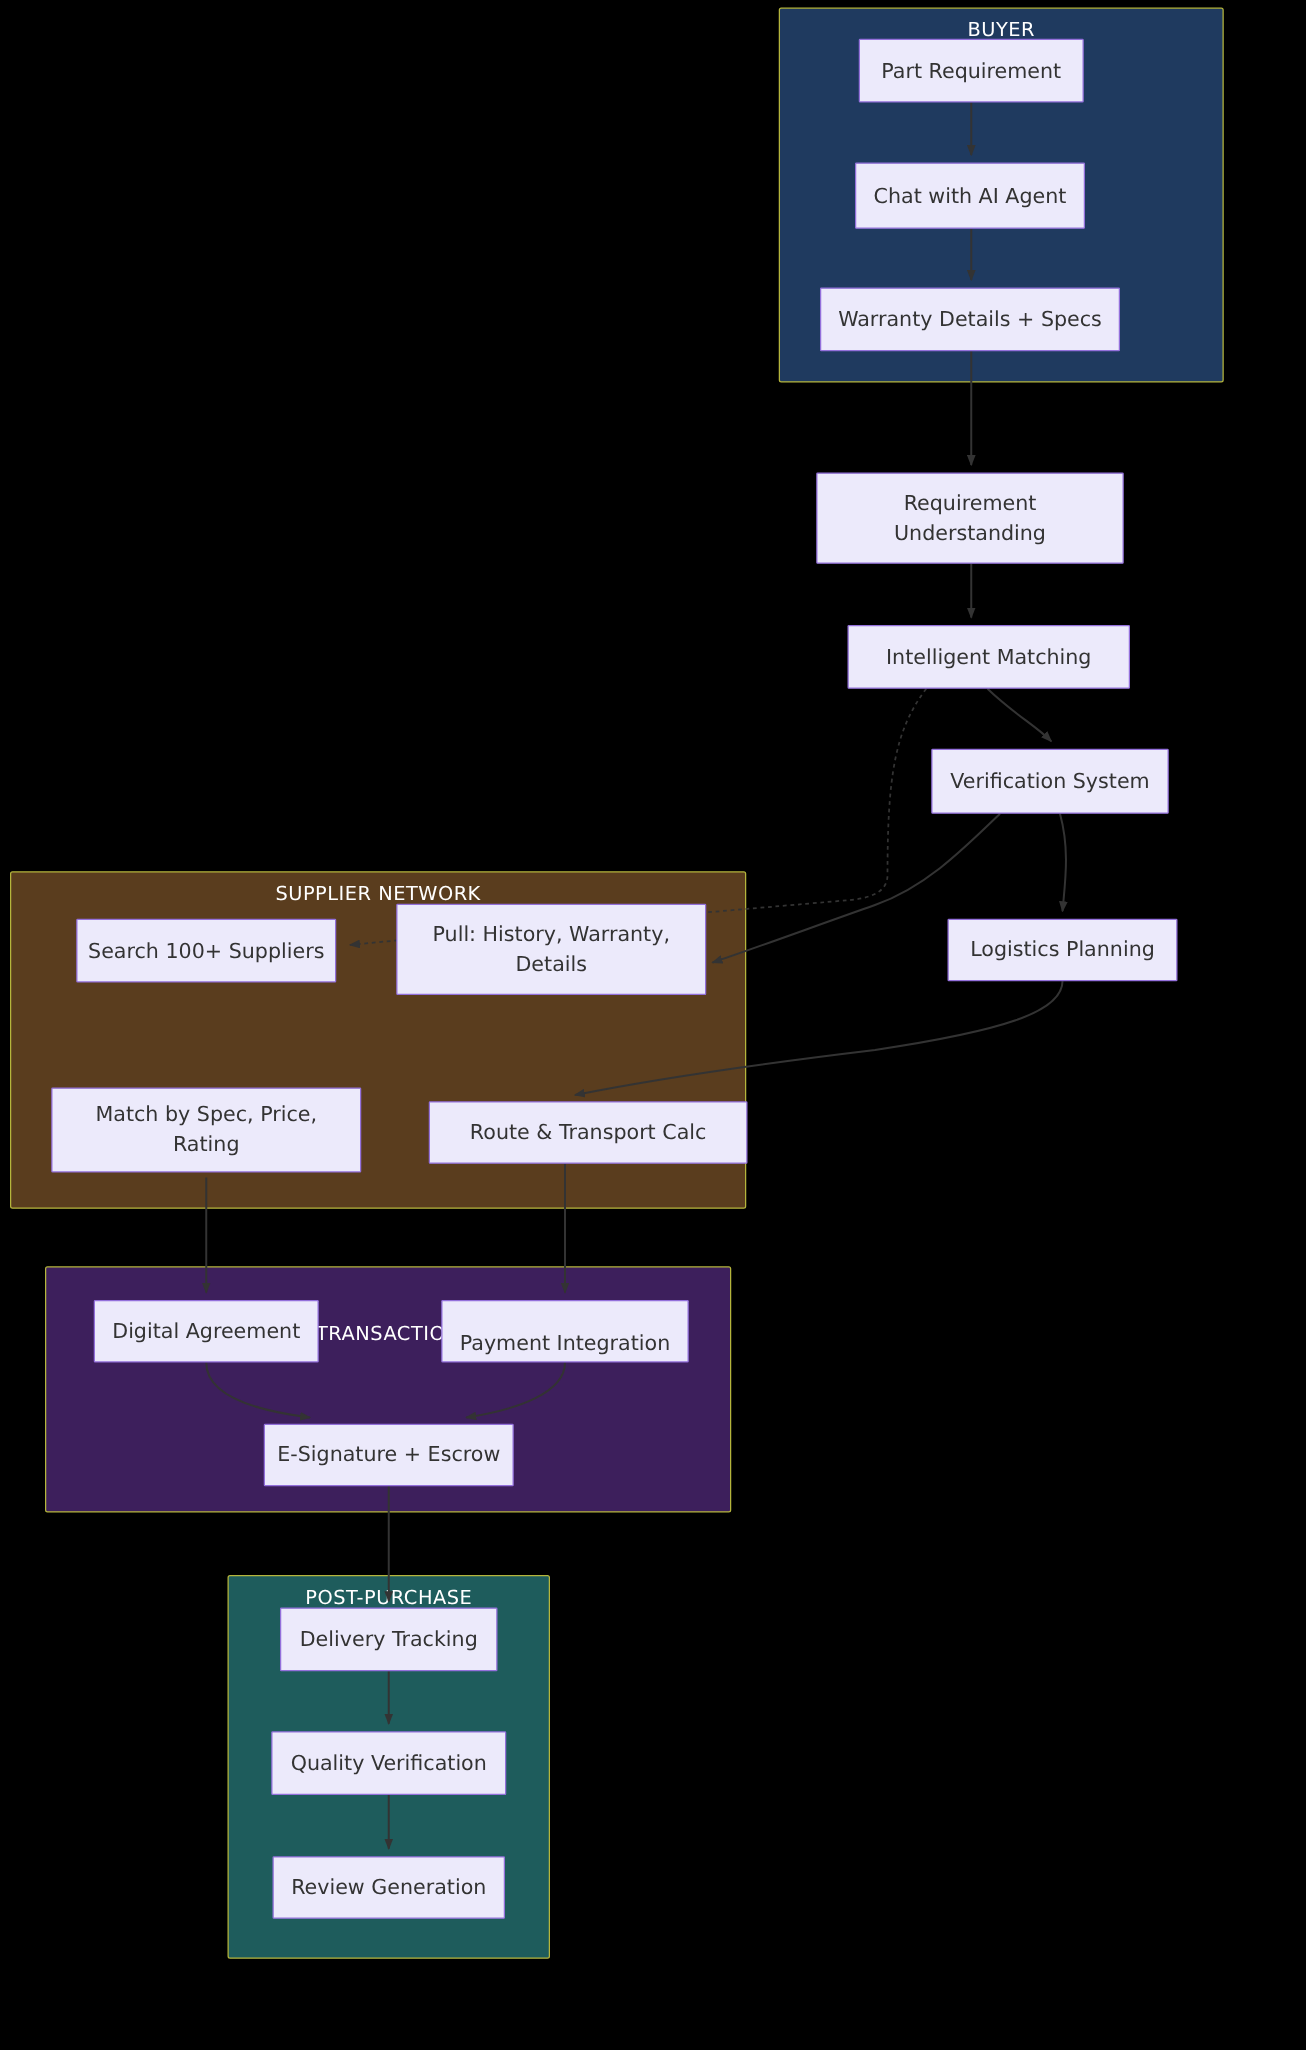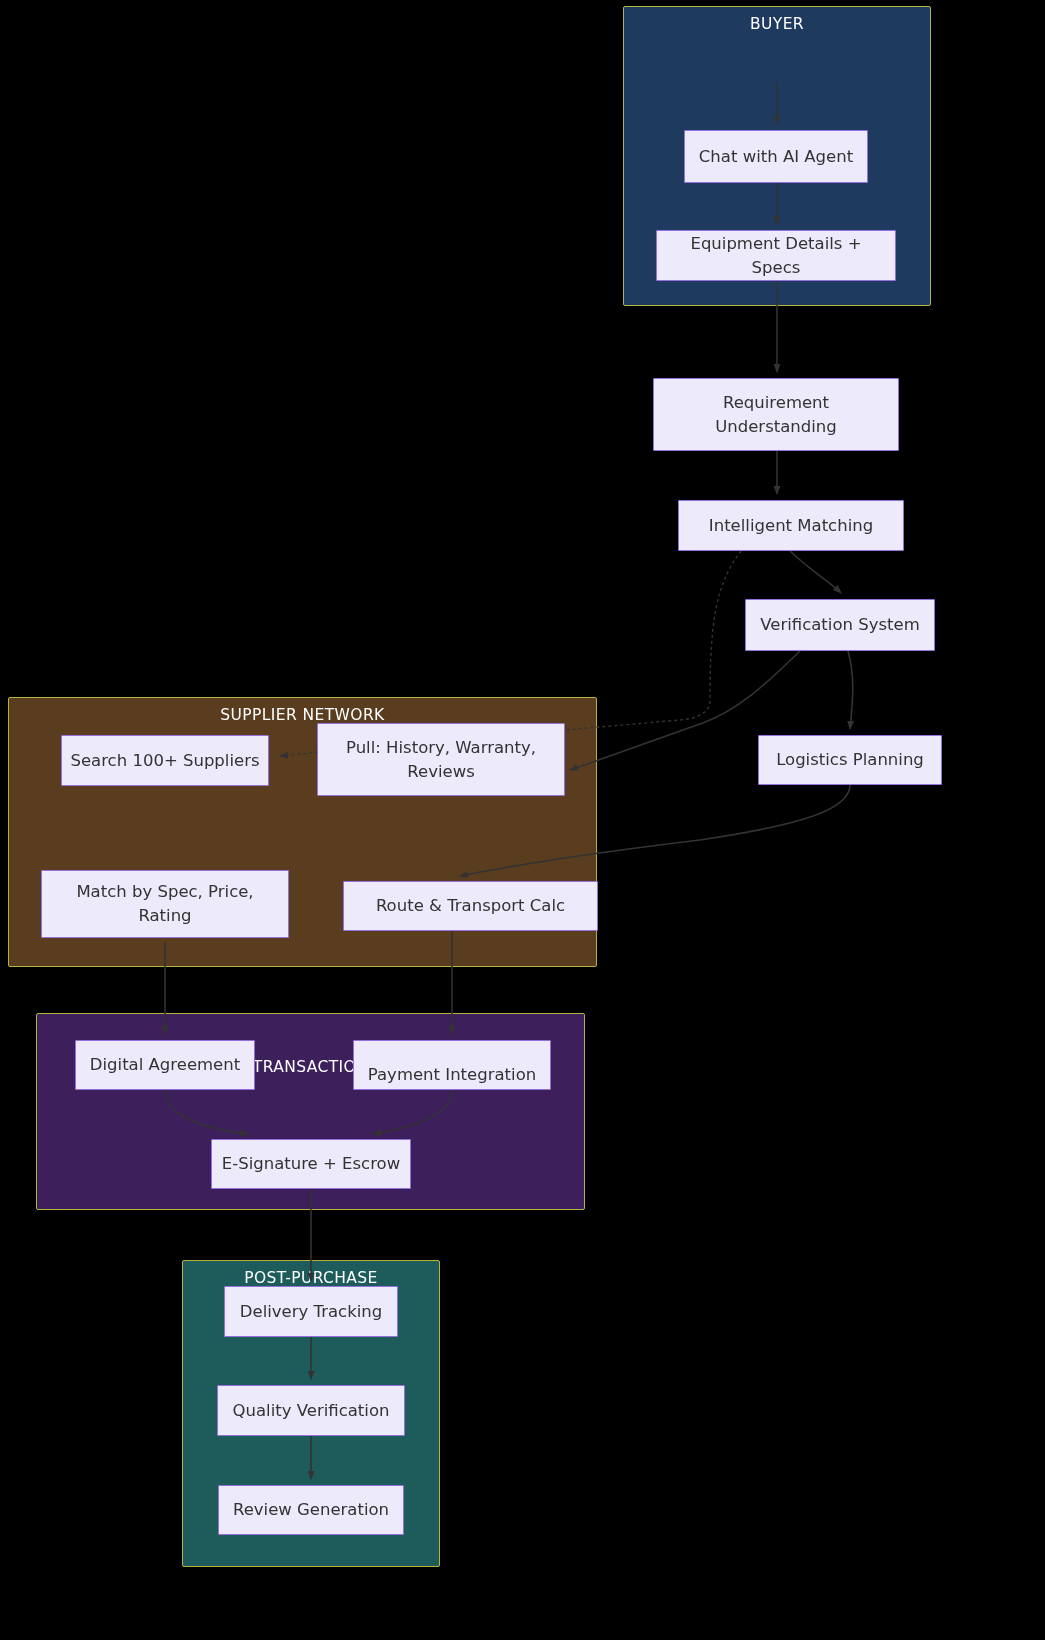--- a/index.html
+++ b/index.html
@@ -67,21 +67,21 @@
     stroke: #333333;
     stroke-width: 1.4;
     stroke-dasharray: 3 3;
   }
 </style>
 </head>
 <body>
 
 <div id="canvas">
 
-  <div class="cluster" id="cluster-buyer" style="left: 623px; top: 6px; width: 308px; height: 300px; background: rgb(31, 58, 95);">
+  <div class="cluster" id="cluster-buyer" style="left: 623px; top: 6px; width: 356px; height: 300px; background: rgb(31, 58, 95);">
     <div class="cluster-title" style="top: 8px;">BUYER</div>
   </div>
   <div class="cluster" id="cluster-supplier" style="left: 8px; top: 697px; width: 589px; height: 270px; background: rgb(90, 61, 30);">
     <div class="cluster-title" style="top: 8px;">SUPPLIER NETWORK</div>
   </div>
   <div class="cluster" id="cluster-transaction" style="left: 36px; top: 1013px; width: 549px; height: 197px; background: rgb(61, 31, 92);">
     <div class="cluster-title" style="top: 8px; margin-top: 36px;">TRANSACTION</div>
   </div>
   <div class="cluster" id="cluster-post_purchase" style="left: 182px; top: 1260px; width: 258px; height: 307px; background: rgb(30, 92, 92);">
     <div class="cluster-title" style="top: 8px;">POST-PURCHASE</div>
@@ -106,43 +106,46 @@
         <path d="M 165 942 L 165 1034" class="edge-path" marker-end="url(#arrowhead)"></path>
         <path d="M 452 931 L 452 1034" class="edge-path" marker-end="url(#arrowhead)"></path>
         <path d="M 165 1090 C 165 1115 200 1128 248 1134" class="edge-path" marker-end="url(#arrowhead)"></path>
         <path d="M 452 1090 C 452 1115 412 1128 373 1134" class="edge-path" marker-end="url(#arrowhead)"></path>
         <path d="M 311 1189 L 311 1281" class="edge-path" marker-end="url(#arrowhead)"></path>
         <path d="M 311 1337 L 311 1379" class="edge-path" marker-end="url(#arrowhead)"></path>
         <path d="M 311 1436 L 311 1479" class="edge-path" marker-end="url(#arrowhead)"></path>
       </g>
   </svg>
 
+  <div class="node" id="node-part_requirement" style="left: 687px; top: 31px; width: 180px; height: 51px;">
+      <span>Part Requirement</span>
+    </div>
   <div class="node" id="node-chat_ai_agent" style="left: 684px; top: 130px; width: 184px; height: 53px;">
       <span>Chat with AI Agent</span>
     </div>
   <div class="node" id="node-equipment_details" style="left: 656px; top: 230px; width: 240px; height: 51px;">
-      <span>Equipment Details + Specs</span>
+      <span>Warranty Details + Specs</span>
     </div>
   <div class="node" id="node-requirement_understanding" style="left: 653px; top: 378px; width: 246px; height: 73px;">
       <span>Requirement Understanding</span>
     </div>
   <div class="node" id="node-intelligent_matching" style="left: 678px; top: 500px; width: 226px; height: 51px;">
       <span>Intelligent Matching</span>
     </div>
   <div class="node" id="node-verification_system" style="left: 745px; top: 599px; width: 190px; height: 52px;">
       <span>Verification System</span>
     </div>
   <div class="node" id="node-logistics_planning" style="left: 758px; top: 735px; width: 184px; height: 50px;">
       <span>Logistics Planning</span>
     </div>
   <div class="node" id="node-search_suppliers" style="left: 61px; top: 735px; width: 208px; height: 51px;">
       <span>Search 100+ Suppliers</span>
     </div>
   <div class="node" id="node-pull_history" style="left: 317px; top: 723px; width: 248px; height: 73px;">
-      <span>Pull: History, Warranty, Reviews</span>
+      <span>Pull: History, Warranty, Details</span>
     </div>
   <div class="node" id="node-match_by_spec" style="left: 41px; top: 870px; width: 248px; height: 68px;">
       <span>Match by Spec, Price, Rating</span>
     </div>
   <div class="node" id="node-route_transport" style="left: 343px; top: 881px; width: 255px; height: 50px;">
       <span>Route &amp; Transport Calc</span>
     </div>
   <div class="node" id="node-digital_agreement" style="left: 75px; top: 1040px; width: 180px; height: 50px;">
       <span>Digital Agreement</span>
     </div>

